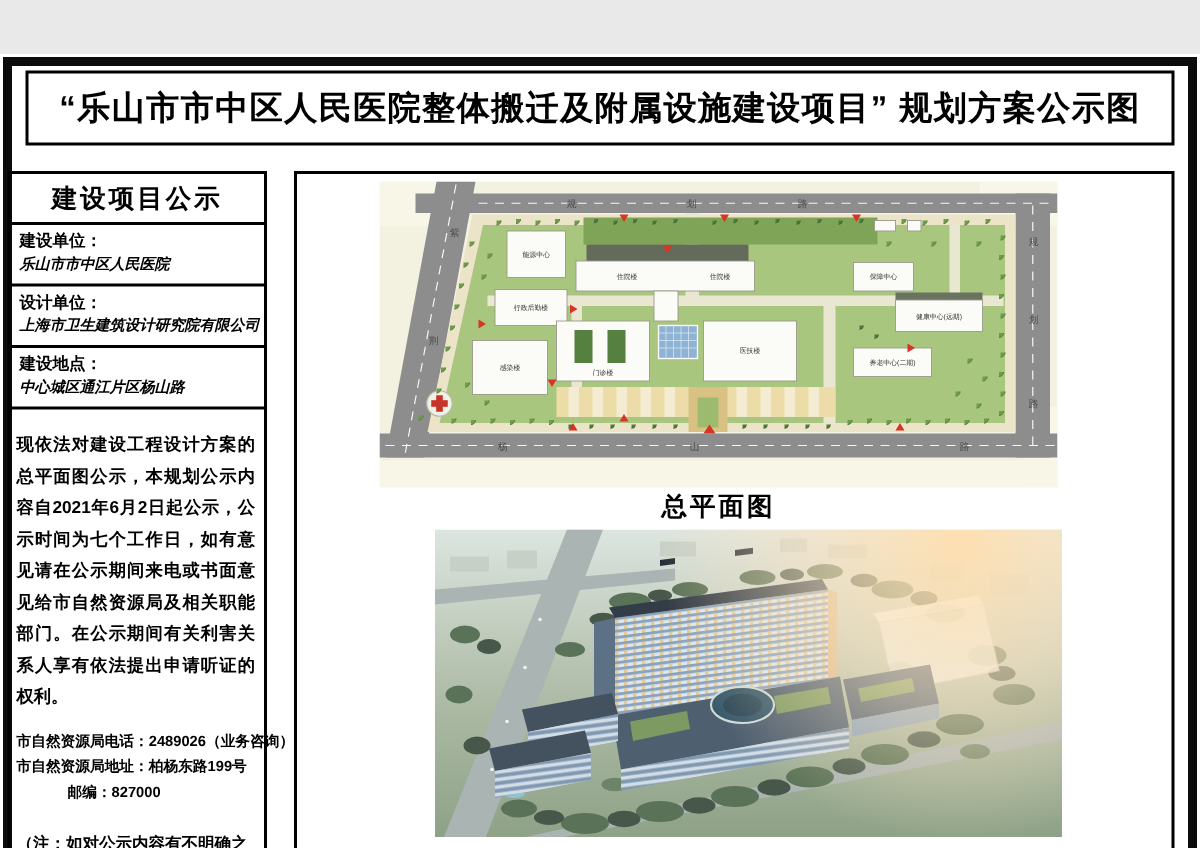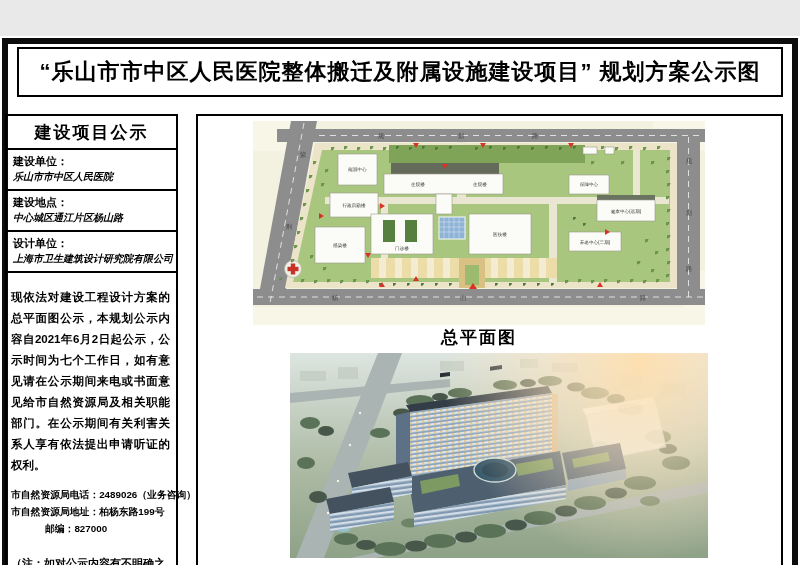--- a/index.html
+++ b/index.html
@@ -36,26 +36,26 @@
   </div>
 
   <div class="left-panel">
     <div class="panel-header">建设项目公示</div>
 
     <div class="field">
       <div class="f-label">建设单位：</div>
       <div class="f-value">乐山市市中区人民医院</div>
     </div>
     <div class="field">
+      <div class="f-label">设计单位：</div>
+      <div class="f-value">上海市卫生建筑设计研究院有限公司</div>
+    </div>
+    <div class="field">
       <div class="f-label">建设地点：</div>
       <div class="f-value">中心城区通江片区杨山路</div>
-    </div>
-    <div class="field">
-      <div class="f-label">设计单位：</div>
-      <div class="f-value">上海市卫生建筑设计研究院有限公司</div>
     </div>
 
     <div class="panel-body">
       <div class="notice">现依法对建设工程设计方案的总平面图公示，本规划公示内容自2021年6月2日起公示，公示时间为七个工作日，如有意见请在公示期间来电或书面意见给市自然资源局及相关职能部门。在公示期间有关利害关系人享有依法提出申请听证的权利。</div>
       <div class="contact">市自然资源局电话：2489026（业务咨询）</div>
       <div class="contact">市自然资源局地址：柏杨东路199号</div>
       <div class="contact indent">邮编：827000</div>
       <div class="note">（注：如对公示内容有不明确之处，建设项目公示。）</div>
 
     </div>

